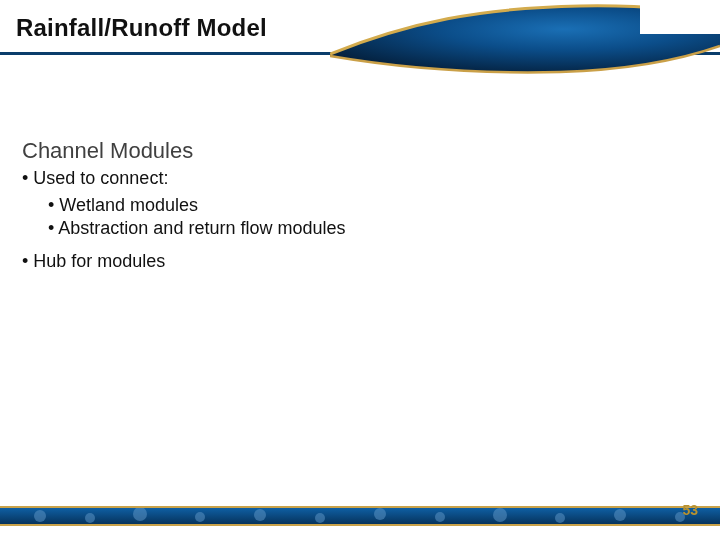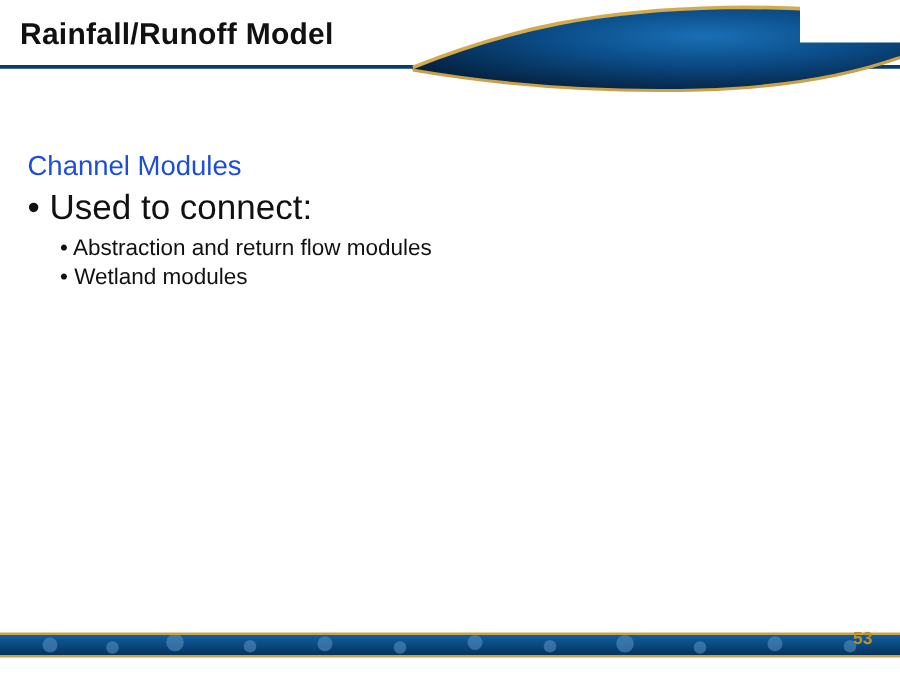--- a/index.html
+++ b/index.html
@@ -7,22 +7,22 @@
   .slide { position: relative; width: 720px; height: 540px; background: #fff; }
 
   
   .header { position: absolute; top: 0; left: 0; width: 720px; height: 90px; }
   .title { position: absolute; top: 14px; left: 16px; font-size: 24px; font-weight: bold; color: #111; letter-spacing: 0.2px; text-align: center; }
   .header-underline { position: absolute; top: 52px; left: 0; width: 720px; height: 3px; background: #0a3d6b; }
   .curve-wrap { position: absolute; top: 0; right: 0; width: 390px; height: 90px; }
 
   
   .body { position: absolute; top: 120px; left: 22px; right: 22px; }
-  .subhead { font-size: 22px; color: #1d4ed8; margin-bottom: 4px; }
-  .b1 { font-size: 28px; color: #111; margin-left: 0; margin-bottom: 6px; }
+  .subhead { font-size: 22px; color: #404040; margin-bottom: 4px; margin-top: 18px; }
+  .b1 { font-size: 18px; color: #111; margin-left: 0; margin-bottom: 6px; }
   .b2 { font-size: 18px; color: #111; margin-left: 26px; margin-bottom: 2px; }
   .spacer { height: 10px; }
 
   
   .footer { position: absolute; left: 0; bottom: 0; width: 720px; height: 56px; }
   .footer-band { position: absolute; left: 0; bottom: 16px; width: 720px; height: 16px; }
   .footer-line1 { position: absolute; left: 0; bottom: 32px; width: 720px; height: 2px; background: #c9a24a; }
   .footer-line2 { position: absolute; left: 0; bottom: 14px; width: 720px; height: 2px; background: #c9a24a; }
   .page-num { position: absolute; right: 22px; bottom: 22px; font-size: 14px; font-weight: bold; color: #b8922f; }
 </style>
@@ -51,23 +51,24 @@
         <path d="M390,46 C350,60 300,70 230,72 C150,74 70,68 0,56" fill="none" stroke="#caa048" stroke-width="2.5"></path>
 
         <rect x="310" y="0" width="80" height="34" fill="#ffffff"></rect>
       </svg>
     </div>
   </div>
 
   <div class="body">
     <div class="subhead">Channel Modules</div>
     <div class="b1">• Used to connect:</div>
+    <div class="b2">• Wetland modules</div>
     <div class="b2">• Abstraction and return flow modules</div>
-    <div class="b2">• Wetland modules</div>
     <div class="spacer"></div>
+    <div class="b1">• Hub for modules</div>
   </div>
 
   <div class="footer">
     <div class="footer-line1"></div>
     <div class="footer-band">
       <svg width="720" height="16" viewBox="0 0 720 16">
         <defs>
           <linearGradient id="fb" x1="0" y1="0" x2="0" y2="1">
             <stop offset="0%" stop-color="#0f5fa3"></stop>
             <stop offset="100%" stop-color="#06335c"></stop>

